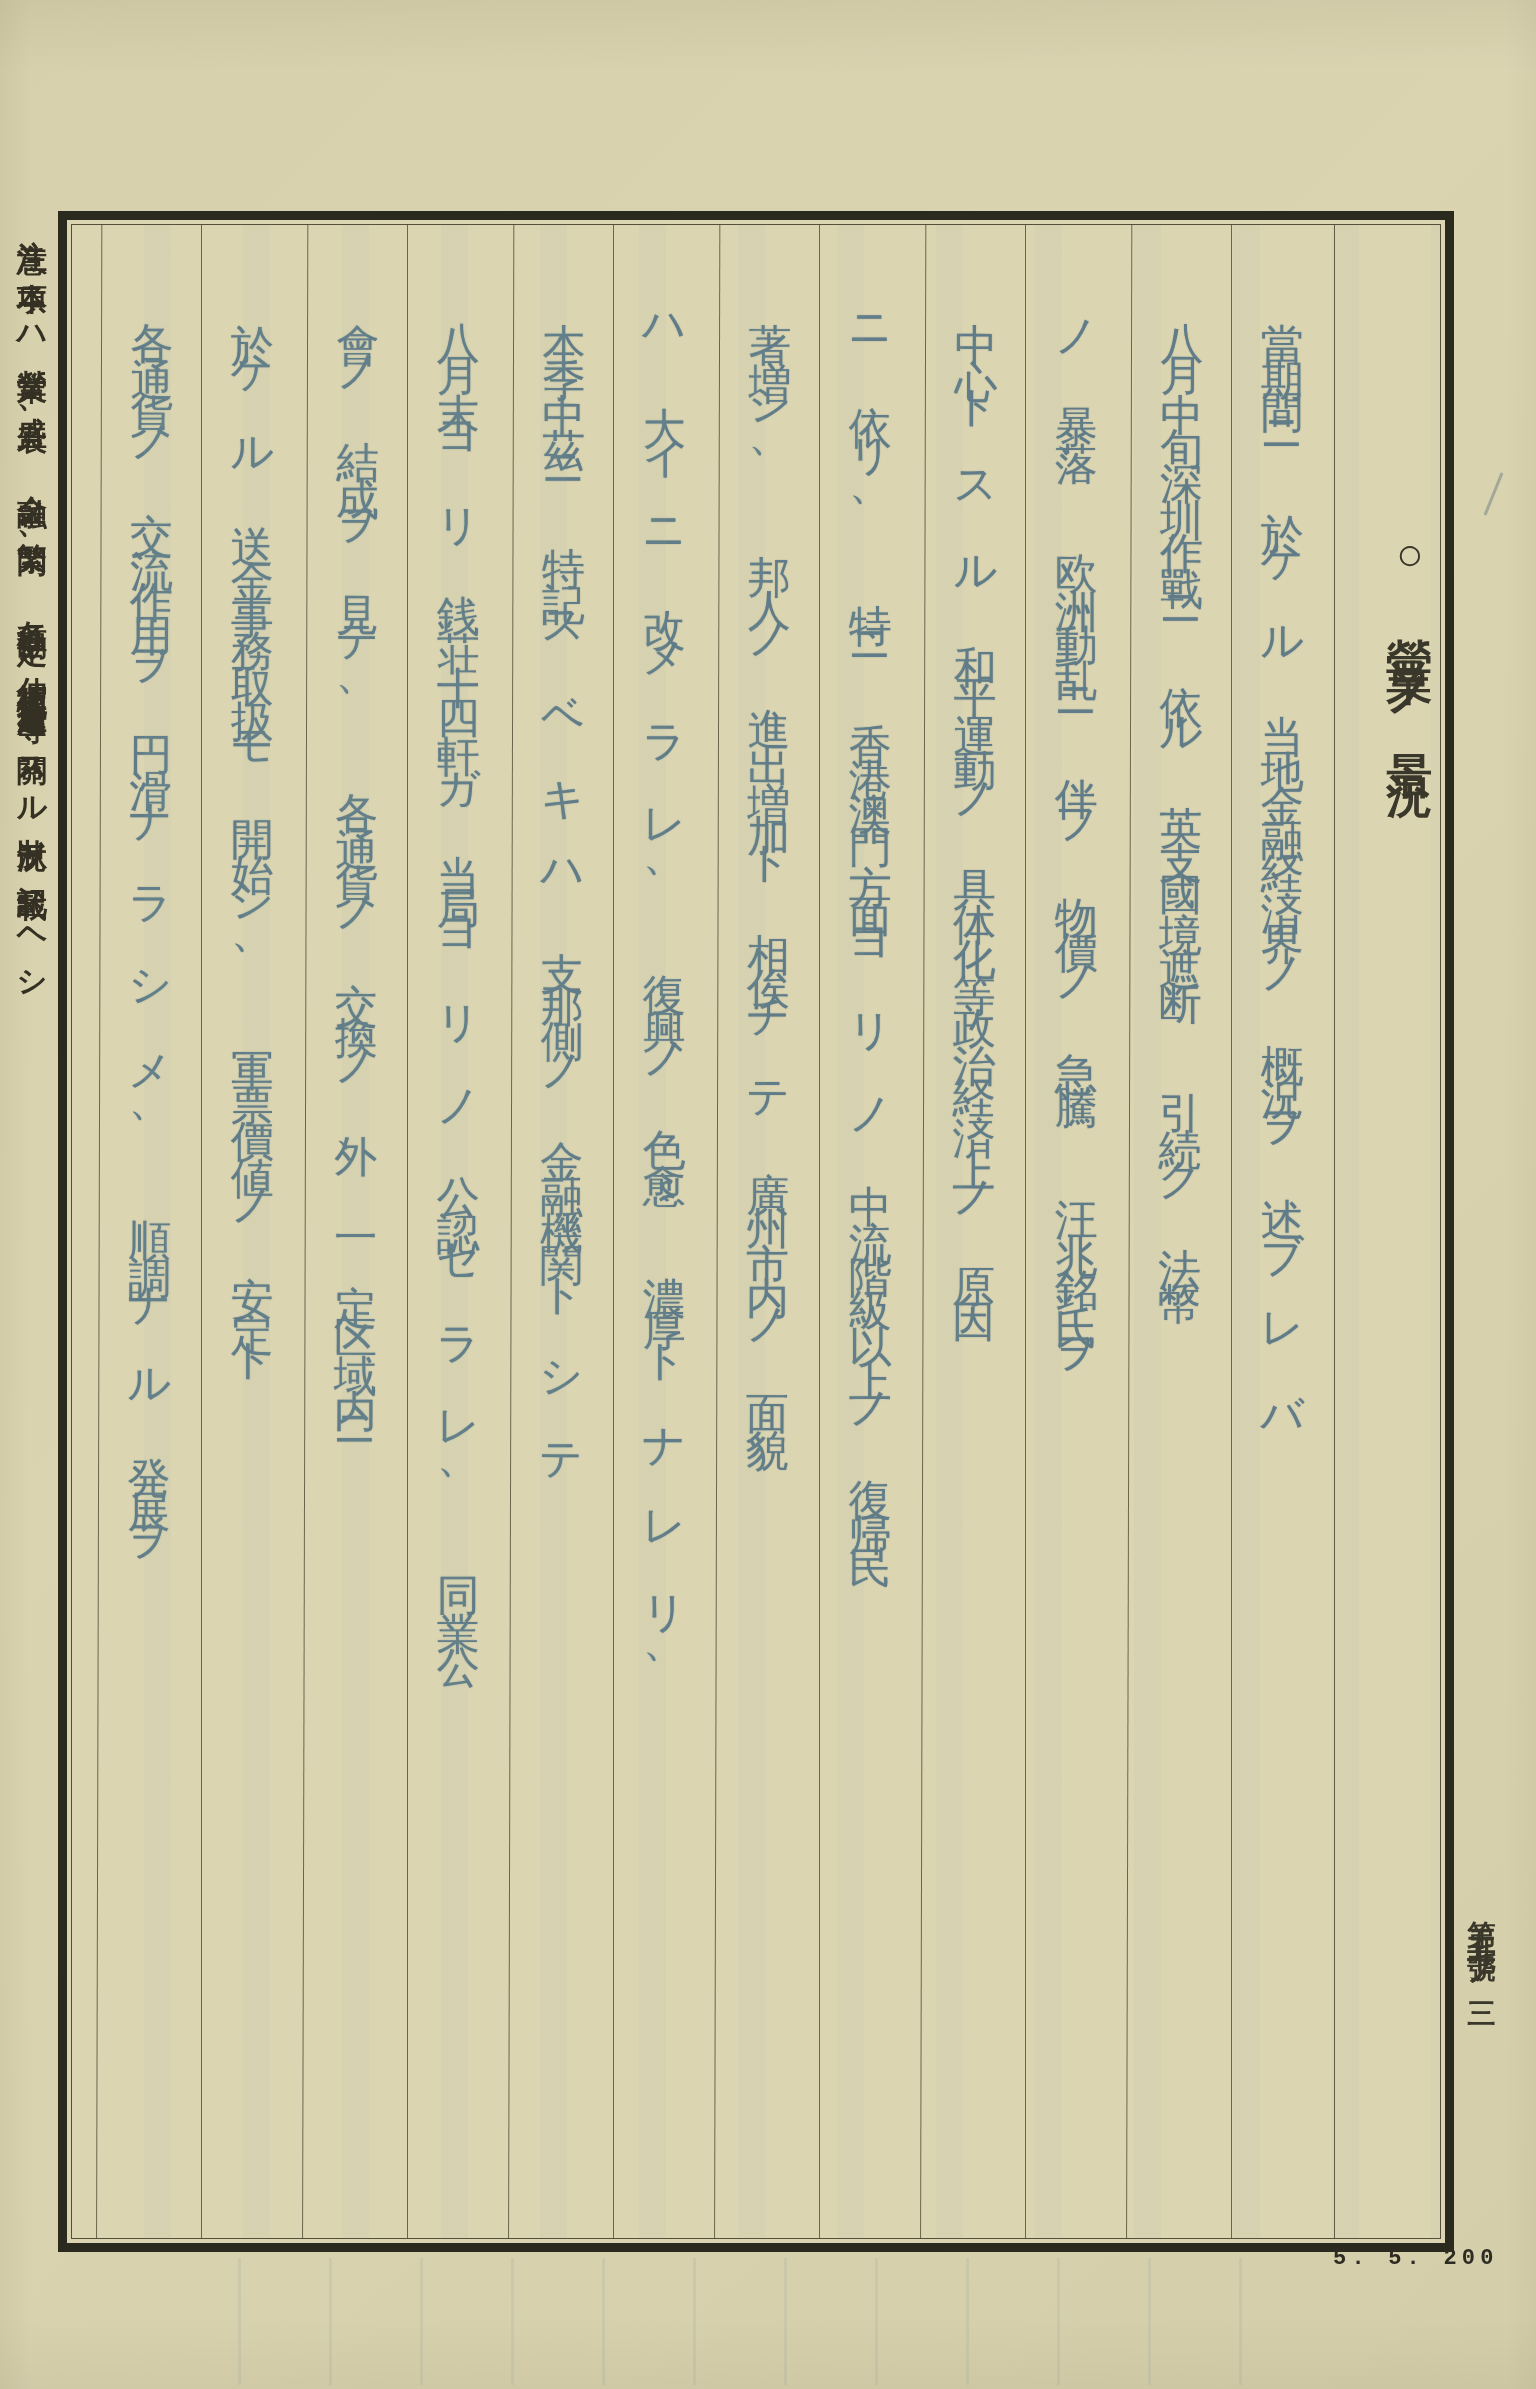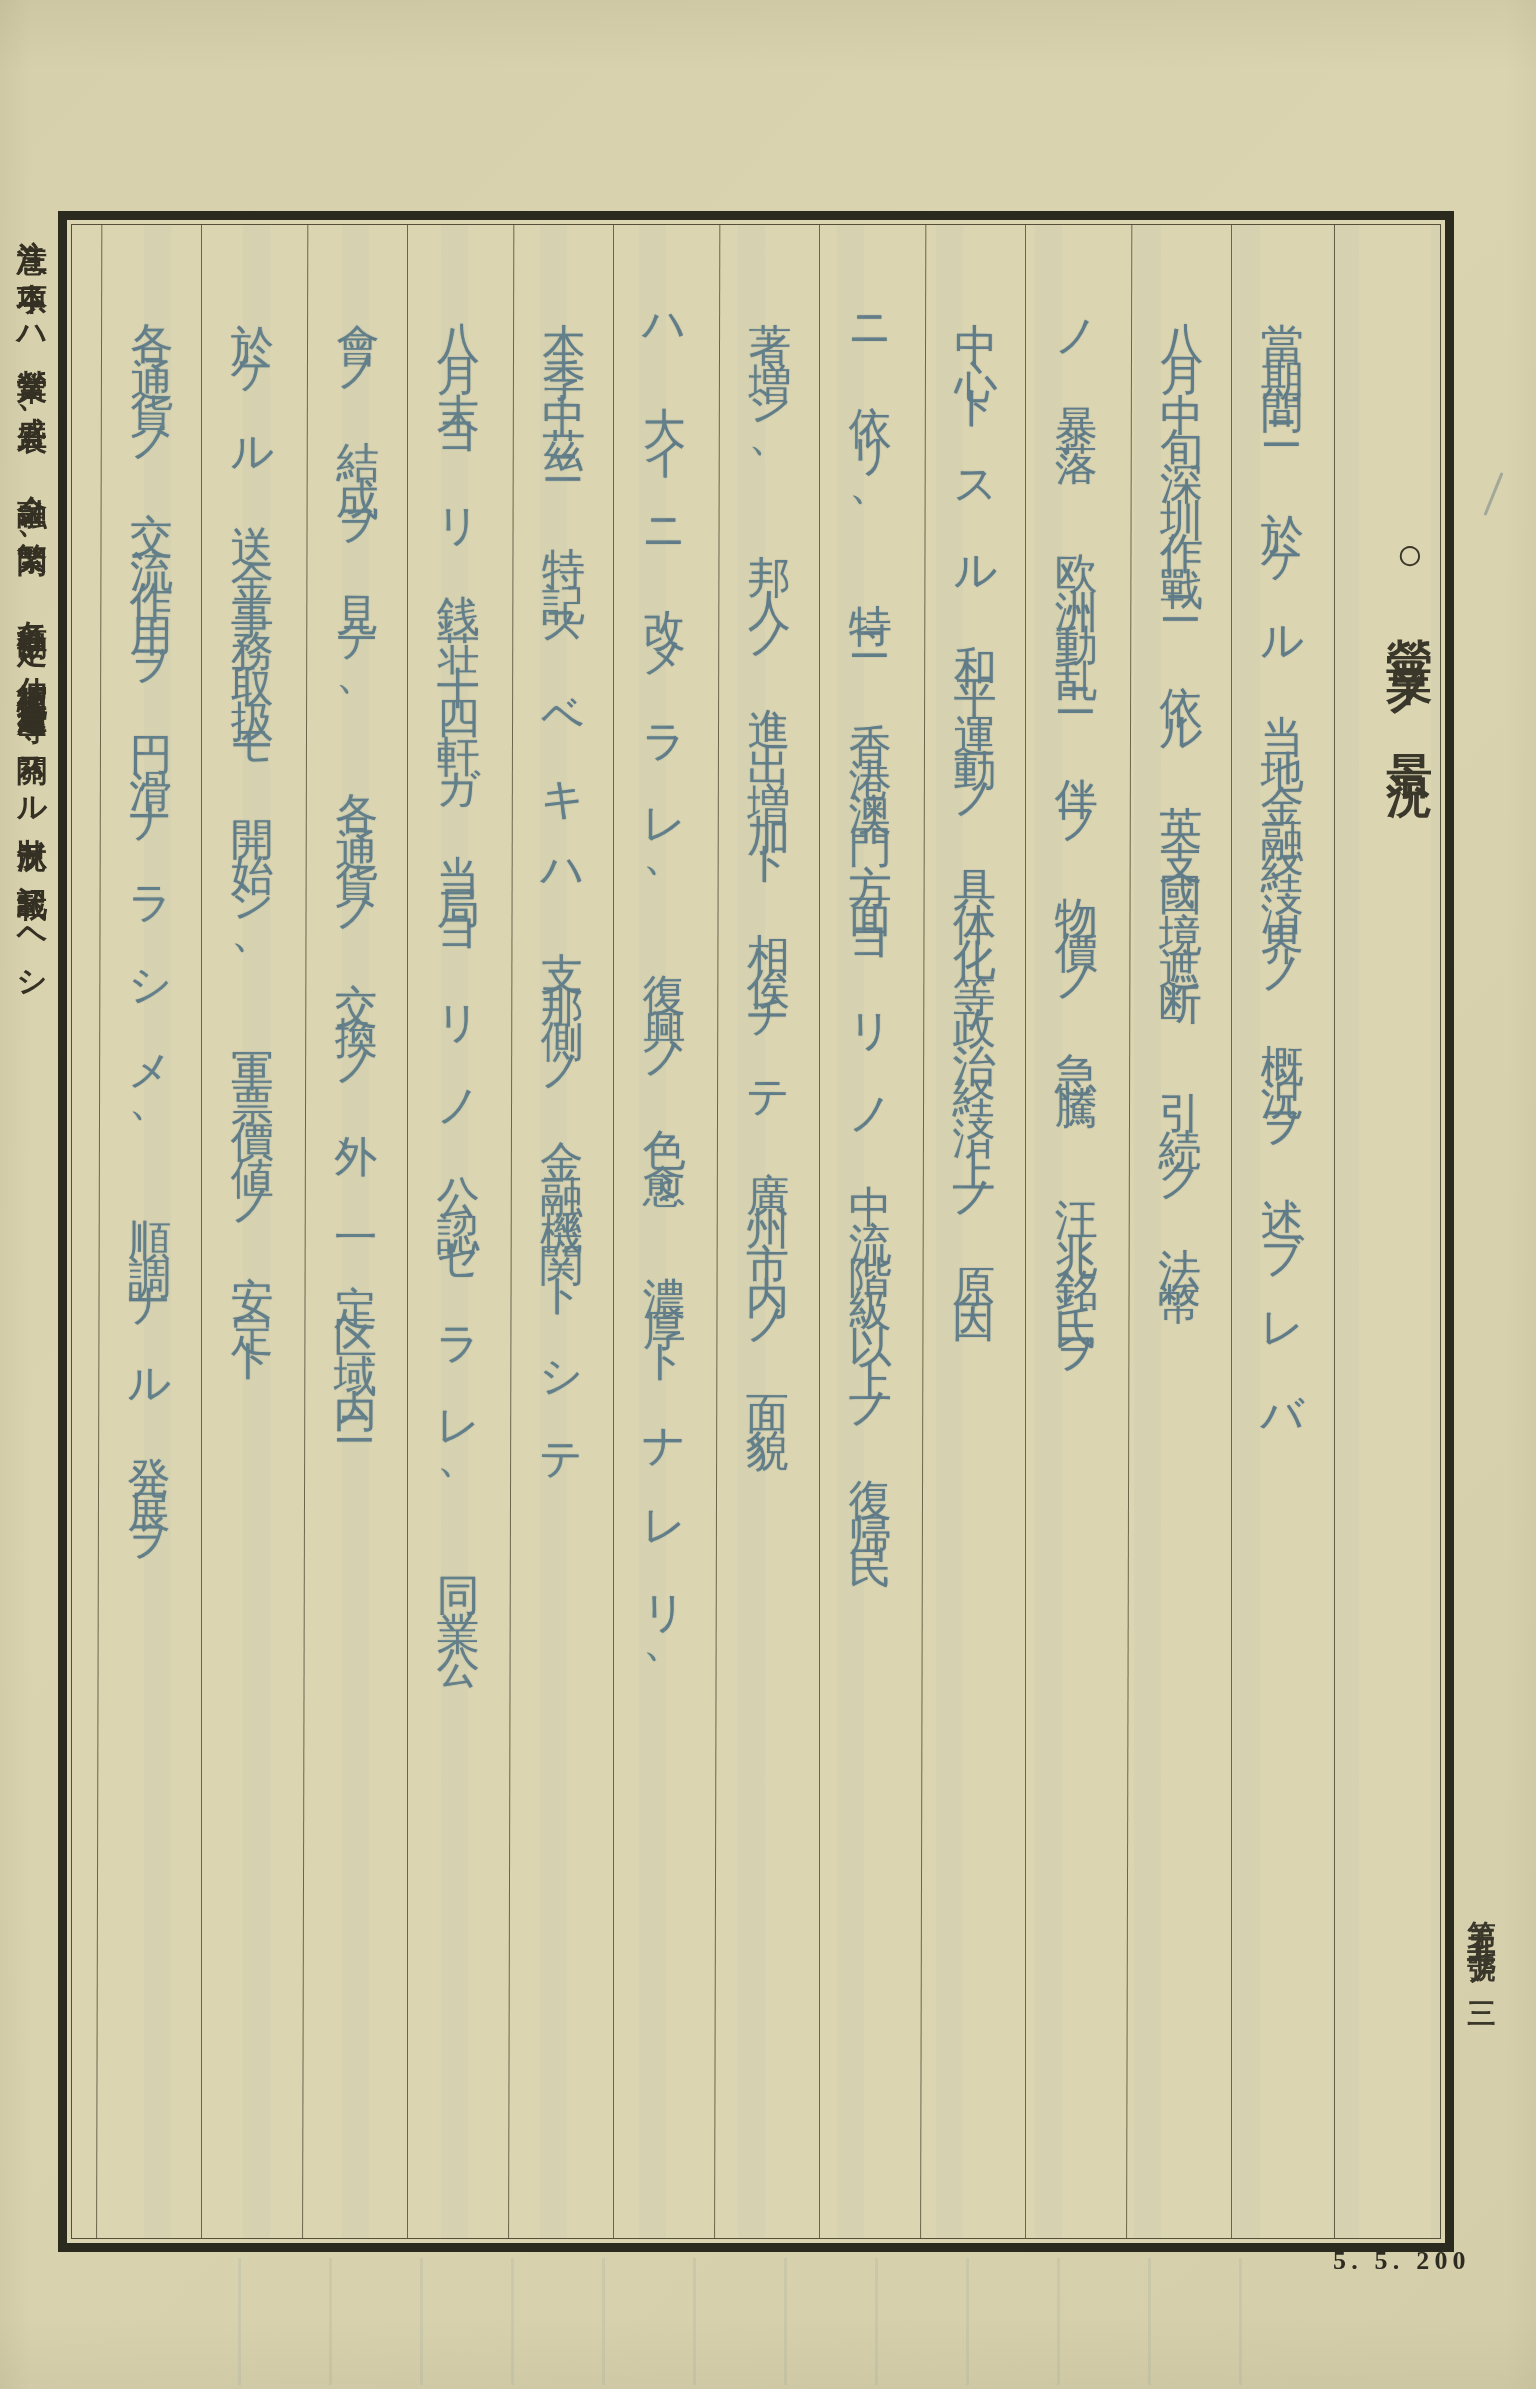--- a/index.html
+++ b/index.html
@@ -60,22 +60,22 @@
   .ms-col:nth-child(odd){transform:translateX(0.7px) rotate(.15deg);}
   .gutter{flex:1;}
   
   .serial{
     position:absolute;left:1462px;top:1898px;
     writing-mode:vertical-rl;text-orientation:upright;
     font-size:28.5px;font-weight:bold;letter-spacing:8.2px;color:#3a372b;
   }
   .print-code{
     position:absolute;left:1333px;top:2246px;
-    font-size:26px;font-weight:bold;letter-spacing:5.2px;color:#2e2b22;
-    font-family:Liberation Serif, serif;
+    font-size:22px;font-weight:bold;letter-spacing:5.2px;color:#2e2b22;
+    font-family:Liberation Mono, monospace;
   }
   
   .watermark{
     position:absolute;left:417px;top:223px;width:195px;
     font-family:"Liberation Sans",sans-serif;
     font-size:33px;font-weight:bold;letter-spacing:3px;
     color:rgba(108,140,132,.30);filter:blur(0.9px);
   }
   .pencil-mark{
     position:absolute;left:1492px;top:471px;width:3px;height:46px;

